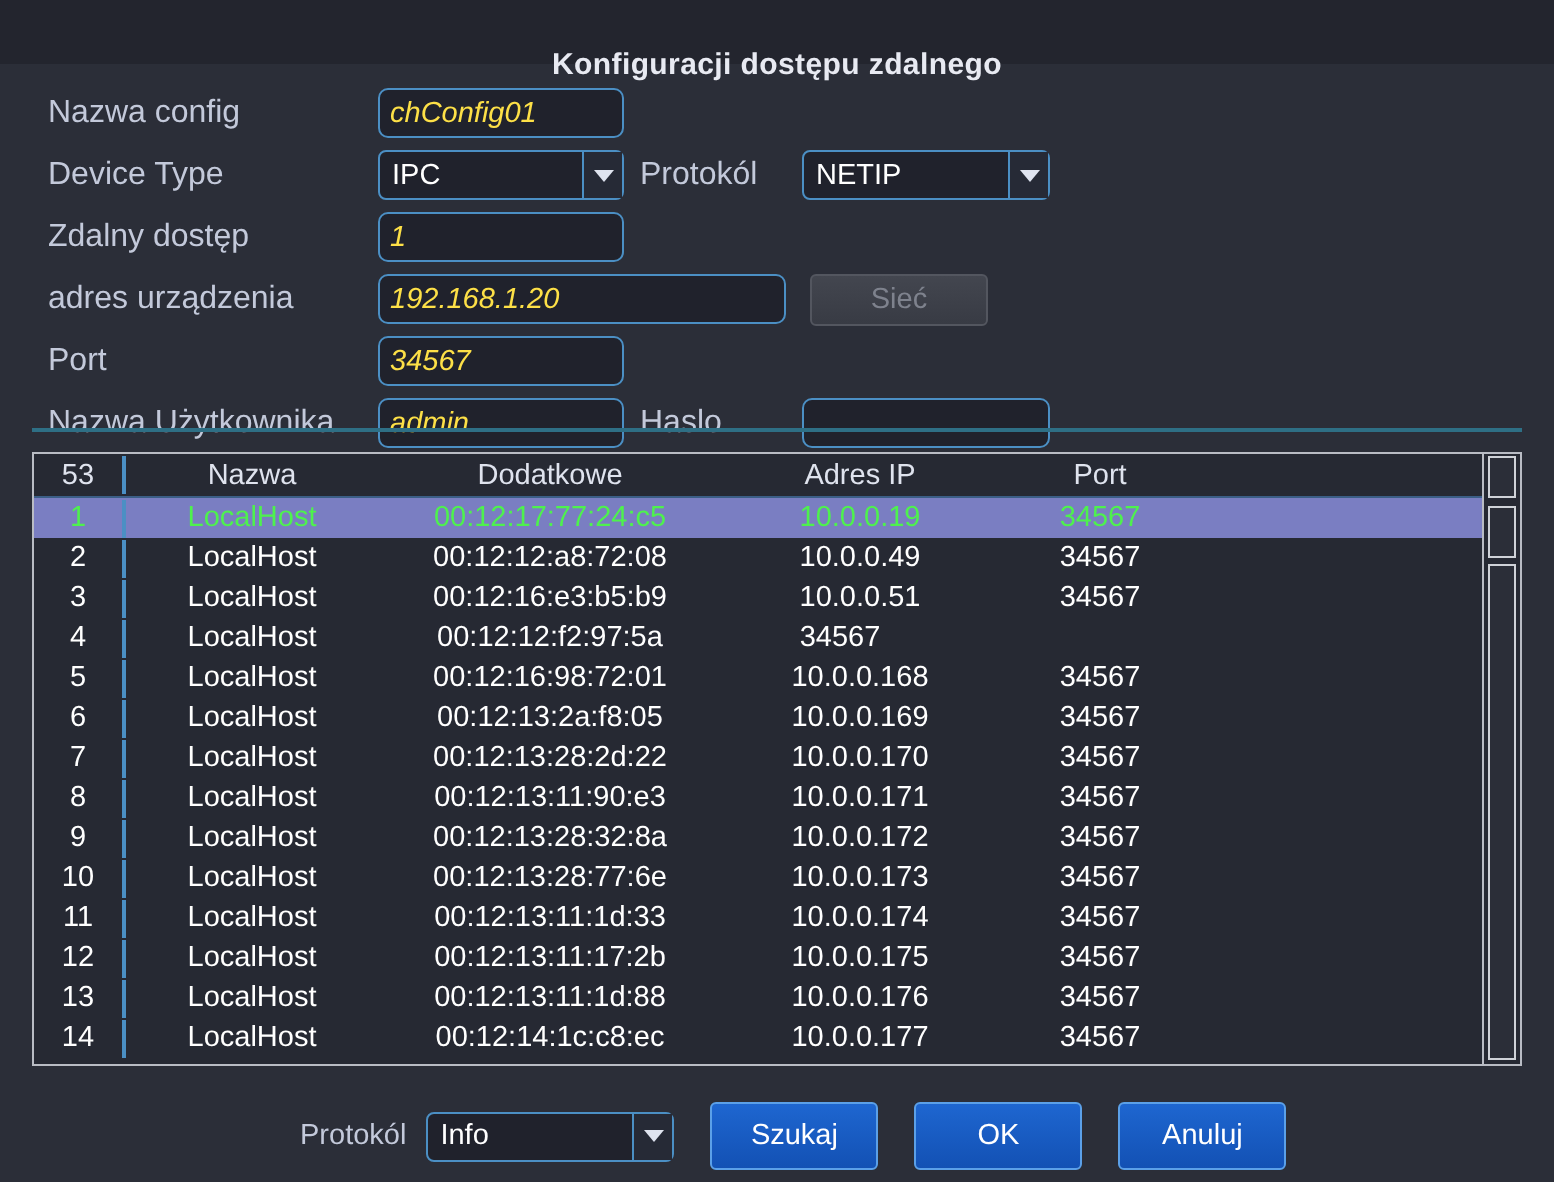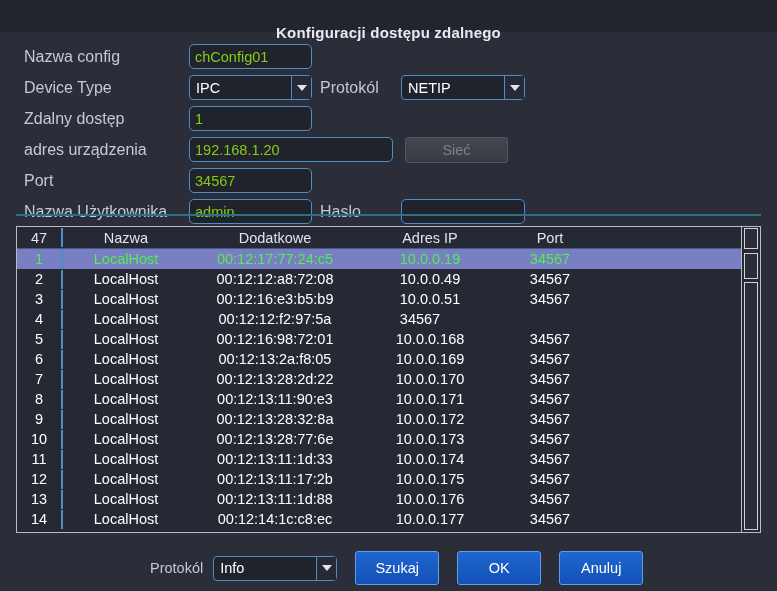--- a/index.html
+++ b/index.html
@@ -37,27 +37,28 @@
   .flabel {
     color: #c3c9da;
     font-size: 16px;
     white-space: nowrap;
   }
 
   .tinput {
     background: #20222c;
     border: 1px solid #4b8fc4;
     border-radius: 5px;
-    color: #84cc16;
+    color: #fde047;
     font-size: 14.5px;
     font-family: "Liberation Sans", sans-serif;
     height: 25px;
     padding: 0 5px;
     line-height: 23px;
     outline: none;
+    font-style: italic;
   }
 
   .ddl {
     position: relative;
     background: #20222c;
     border: 1px solid #4b8fc4;
     border-radius: 4px;
     height: 25px;
     display: flex; align-items: center;
     color: #ffffff;
@@ -72,21 +73,21 @@
     display: flex; align-items: center; justify-content: center;
   }
   .arrow-dn {
     width: 0; height: 0;
     border-left: 5px solid transparent;
     border-right: 5px solid transparent;
     border-top: 6px solid #dfe4ef;
   }
 
   .btn-disabled {
-    width: 103px; height: 26px;
+    width: 89px; height: 26px;
     background: linear-gradient(#43464f, #383b44);
     border: 1px solid #53565f;
     border-radius: 3px;
     color: #7e828d;
     font-size: 14.5px;
     display: flex; align-items: center; justify-content: center;
   }
 
   
   .sep {
@@ -241,21 +242,21 @@
       <span class="flabel">Haslo</span>
     </div>
     <input class="tinput" type="password" style="position: absolute; left: 401px; top: 167px; width: 124px;" value="">
   </div>
 
   <div class="sep"></div>
 
   <div class="tablewrap">
     <div class="grid" id="grid">
       <div class="trow head">
-        <span class="c-idx">47</span>
+        <span class="c-idx">53</span>
         <span class="c-div"></span>
         <span class="c-name">Nazwa</span>
         <span class="c-extra">Dodatkowe</span>
         <span class="c-ip">Adres IP</span>
         <span class="c-port">Port</span>
       </div>
     <div class="trow sel">
           <span class="c-idx">1</span>
           <span class="c-div"></span>
           <span class="c-name">LocalHost</span>

